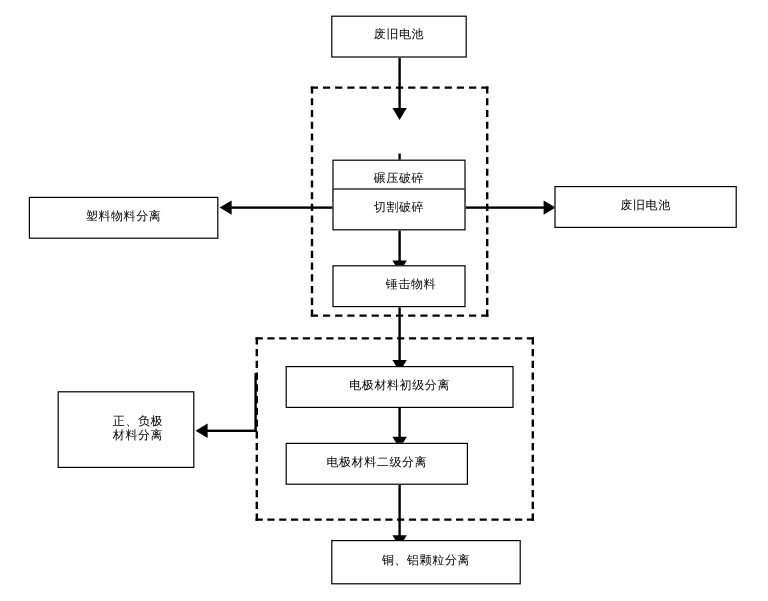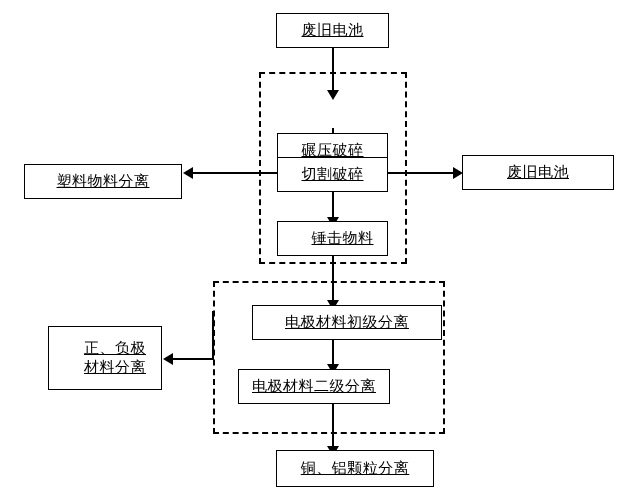--- a/index.html
+++ b/index.html
@@ -18,26 +18,25 @@
   .node {
     position: absolute;
     box-sizing: border-box;
     border: 1px solid #000000;
     background: #ffffff;
     color: #000000;
     display: flex;
     align-items: center;
     justify-content: center;
     text-align: right;
-    font-size: 15px;
+    font-size: 10px;
     line-height: 1.25;
     letter-spacing: 0.5px;
     white-space: pre-line;
     z-index: 3;
-    text-decoration: underline;
   }
   .group-box {
     position: absolute;
     box-sizing: border-box;
     border: 2px dashed #000000;
     background: transparent;
     z-index: 1;
   }
   .line {
     position: absolute;
@@ -109,21 +108,21 @@
   <div class="node" style="left:277px; top:93px; width:111px; height:35px;margin-top:40px;">碾压破碎</div>
 
   <div class="node" style="left:277px; top:157px; width:111px; height:35px;">切割破碎</div>
 
   <div class="node" style="left:277px; top:221px; width:111px; height:35px;padding-left:20px;">锤击物料</div>
 
   <div class="node" style="left:24px; top:164px; width:158px; height:35px;">塑料物料分离</div>
 
   <div class="node" style="left:462px; top:155px; width:152px; height:35px;">废旧电池</div>
 
-  <div class="node" style="left:252px; top:305px; width:190px; height:35px;">电极材料初级分离</div>
+  <div class="node" style="left:238px; top:305px; width:190px; height:35px;">电极材料初级分离</div>
 
   <div class="node" style="left:238px; top:369px; width:152px; height:35px;">电极材料二级分离</div>
 
   <div class="node" style="left:48px; top:326px; width:114px; height:64px;padding-left:20px;">正、负极
 材料分离</div>
 
   <div class="node" style="left:246px; top:450px; width:158px; height:37px;margin-left:30px;">铜、铝颗粒分离</div>
 
 </div>
 

